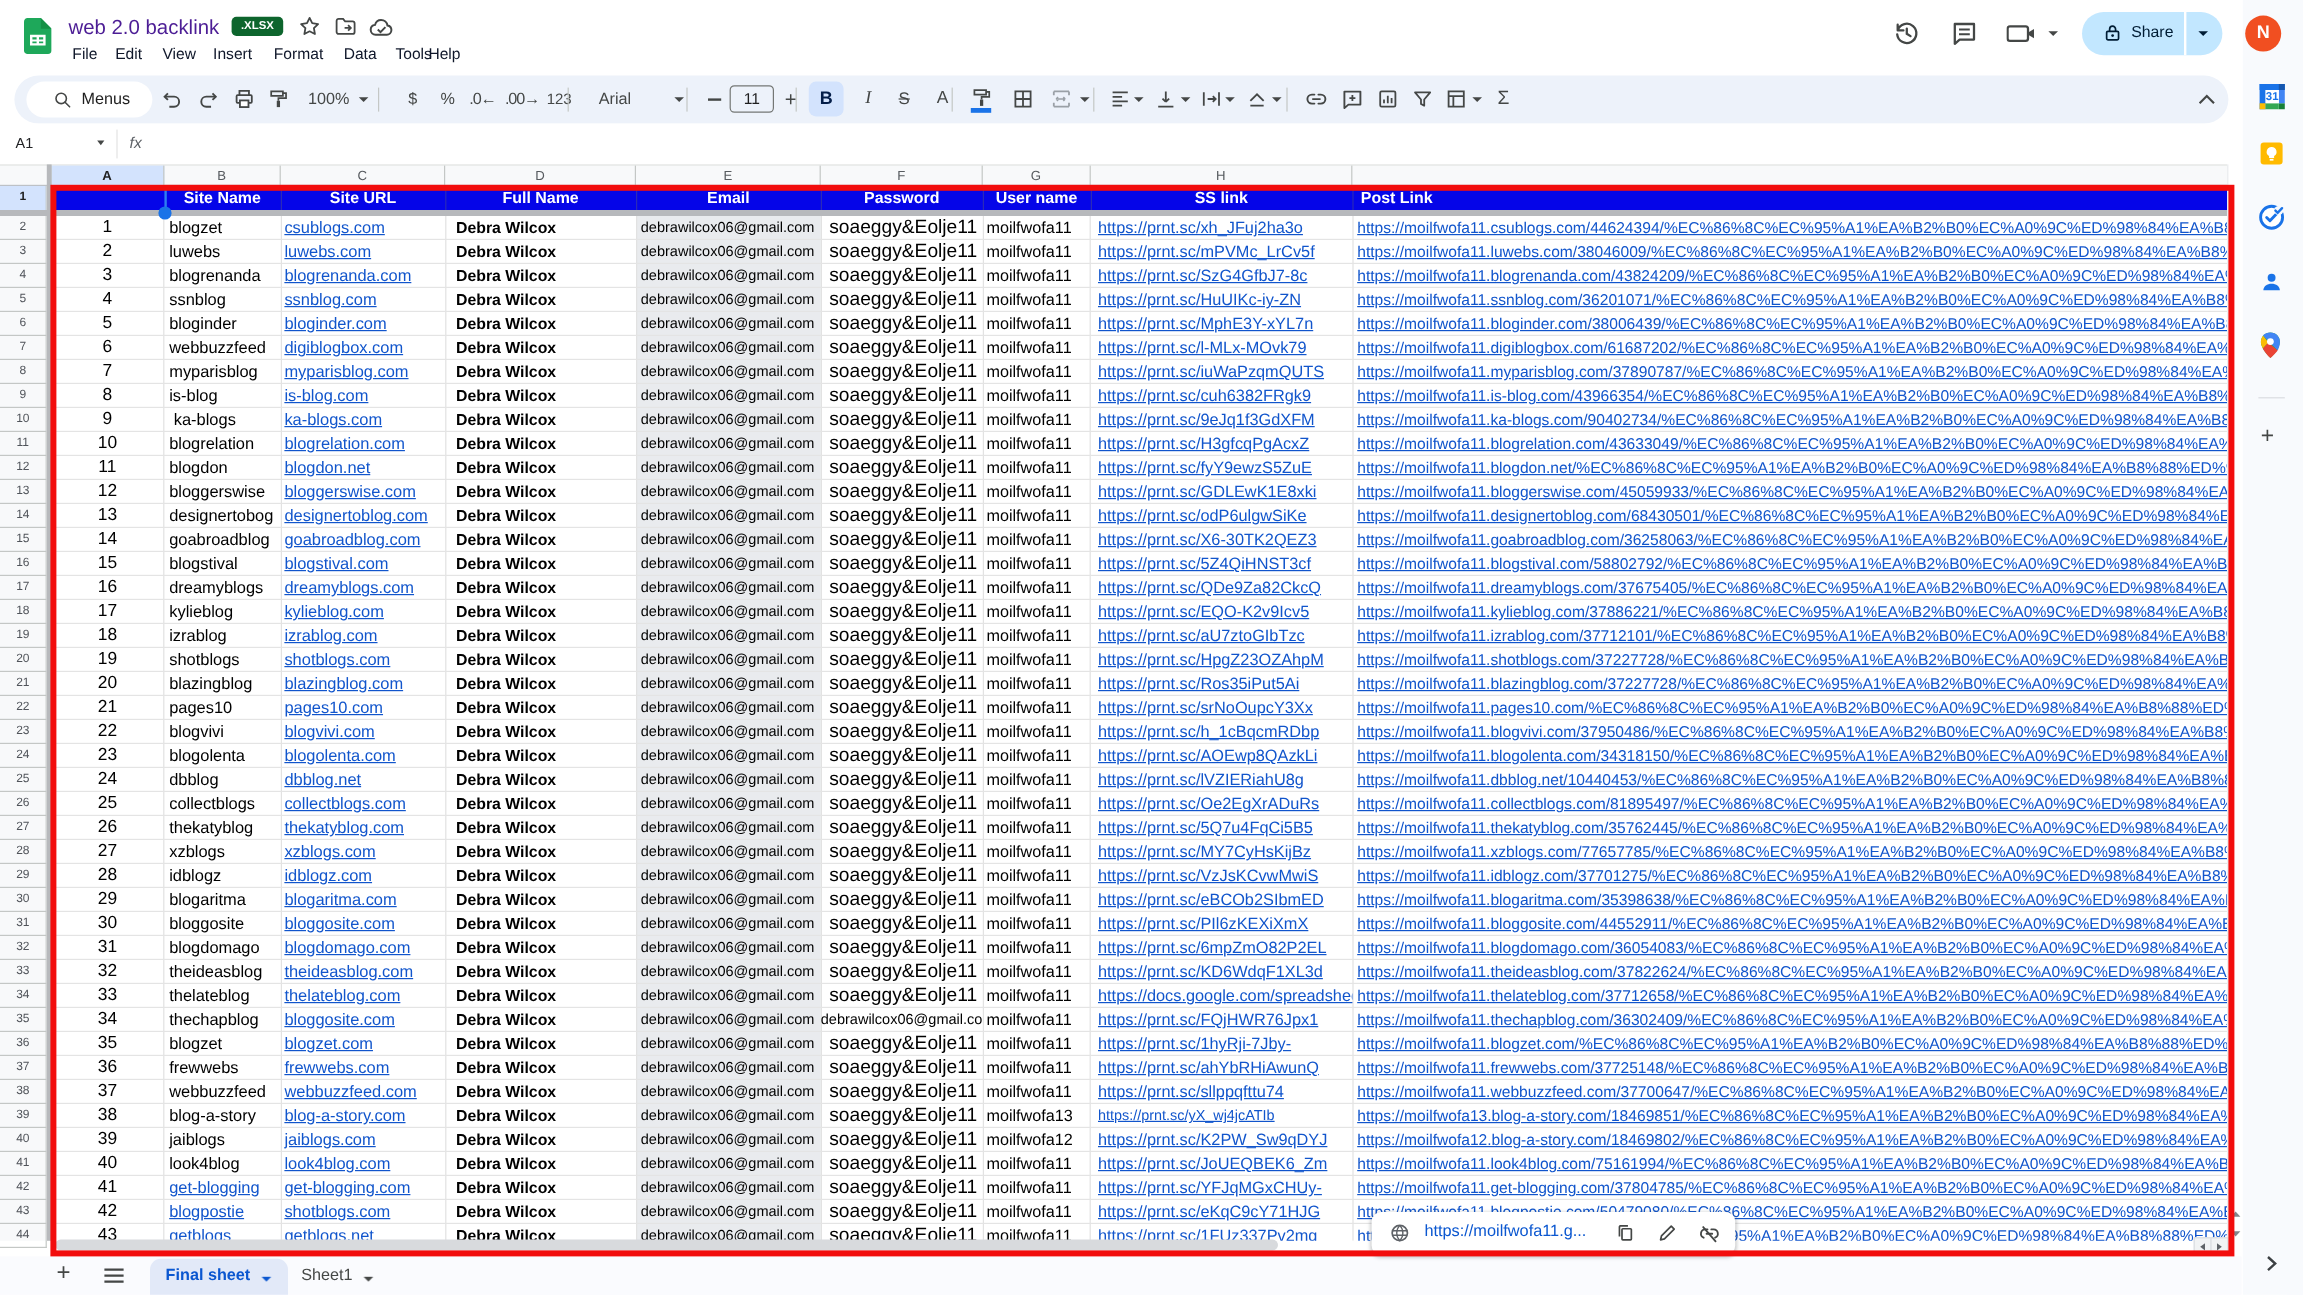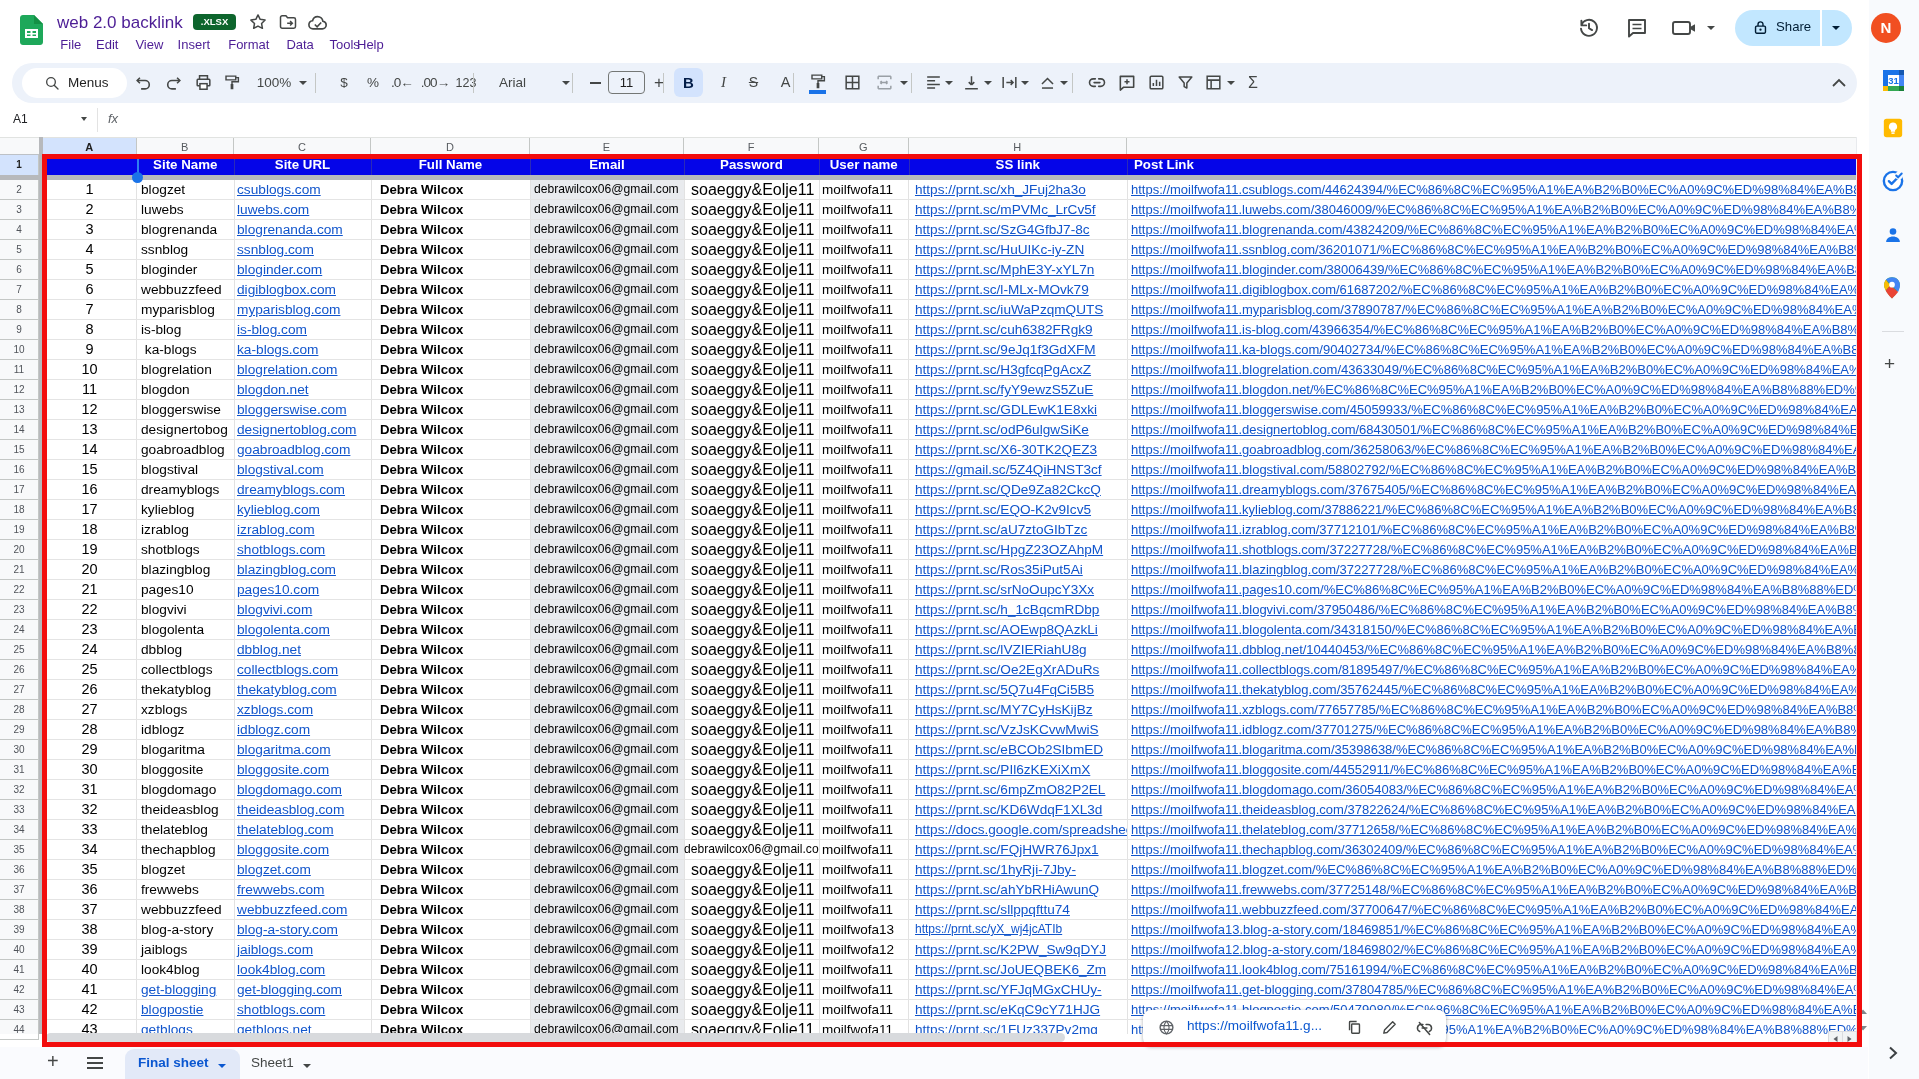--- a/index.html
+++ b/index.html
@@ -3,21 +3,21 @@
 *{margin:0;padding:0;box-sizing:border-box}
 html,body{width:1919px;height:1079px;overflow:hidden;background:#fff;
   font-family:"Liberation Sans",sans-serif;-webkit-font-smoothing:antialiased}
 .abs{position:absolute}
 svg{display:block}
 
 #topbar{position:absolute;left:0;top:0;width:1919px;height:62px;background:#fff}
 #title{position:absolute;left:57px;top:13px;font-size:17px;color:#4c1d95;letter-spacing:0}
 #badge{position:absolute;left:193px;top:14px;width:43px;height:16px;background:#0d652d;
   border-radius:4px;color:#fff;font-size:9.5px;font-weight:bold;text-align:center;line-height:16px}
-.menuitem{position:absolute;top:36px;height:17px;font-size:13px;color:#4c1d95;line-height:17px}
+.menuitem{position:absolute;top:36px;height:17px;font-size:13px;color:#0f172a;line-height:17px}
 
 #toolbar{position:absolute;left:12px;top:63px;width:1845px;height:40px;background:#edf2fa;border-radius:20px}
 #menuspill{position:absolute;left:10px;top:5px;width:105px;height:30px;background:#fff;border-radius:15px}
 .tdiv{position:absolute;top:10px;width:1px;height:20px;background:#c4c7c5}
 .ttext{position:absolute;color:#444746;font-size:13.5px;line-height:40px;text-align:center}
 .caret{position:absolute;width:0;height:0;border-left:4px solid transparent;border-right:4px solid transparent;border-top:4.5px solid #444746}
 
 #fbar{position:absolute;left:0;top:103px;width:1919px;height:34px;background:#fff}
 #nbox{position:absolute;left:13px;top:9px;font-size:12px;color:#202124}
 #fx{position:absolute;left:108px;top:8px;font-size:13px;font-style:italic;color:#5f6368}
@@ -564,21 +564,21 @@
       <span class="c ci"><span class="lnk">https://moilfwofa11.goabroadblog.com/36258063/%EC%86%8C%EC%95%A1%EA%B2%B0%EC%A0%9C%ED%98%84%EA%B8%88%ED%99%94-%EC%86%8C%EC%95%A1%EA%B2%B0%EC%A0%9C%ED%98%84%EA%B8%88%ED%99%94</span></span>
     </div>
     <div class="row" style="top:305px">
       <span class="c ca">15</span>
       <span class="c cb">blogstival</span>
       <span class="c cc"><span class="lnk">blogstival.com</span></span>
       <span class="c cd">Debra Wilcox</span>
       <span class="c ce">debrawilcox06@gmail.com</span>
       <span class="c cf">soaeggy&amp;Eolje11</span>
       <span class="c cg">moilfwofa11</span>
-      <span class="c ch" style=""><span class="lnk">https://gmail.sc/5Z4QiHNST3cf</span></span>
+      <span class="c ch" style=""><span class="lnk">https://prnt.sc/5Z4QiHNST3cf</span></span>
       <span class="c ci"><span class="lnk">https://moilfwofa11.blogstival.com/58802792/%EC%86%8C%EC%95%A1%EA%B2%B0%EC%A0%9C%ED%98%84%EA%B8%88%ED%99%94-%EC%86%8C%EC%95%A1%EA%B2%B0%EC%A0%9C%ED%98%84%EA%B8%88%ED%99%94</span></span>
     </div>
     <div class="row" style="top:325px">
       <span class="c ca">16</span>
       <span class="c cb">dreamyblogs</span>
       <span class="c cc"><span class="lnk">dreamyblogs.com</span></span>
       <span class="c cd">Debra Wilcox</span>
       <span class="c ce">debrawilcox06@gmail.com</span>
       <span class="c cf">soaeggy&amp;Eolje11</span>
       <span class="c cg">moilfwofa11</span>

